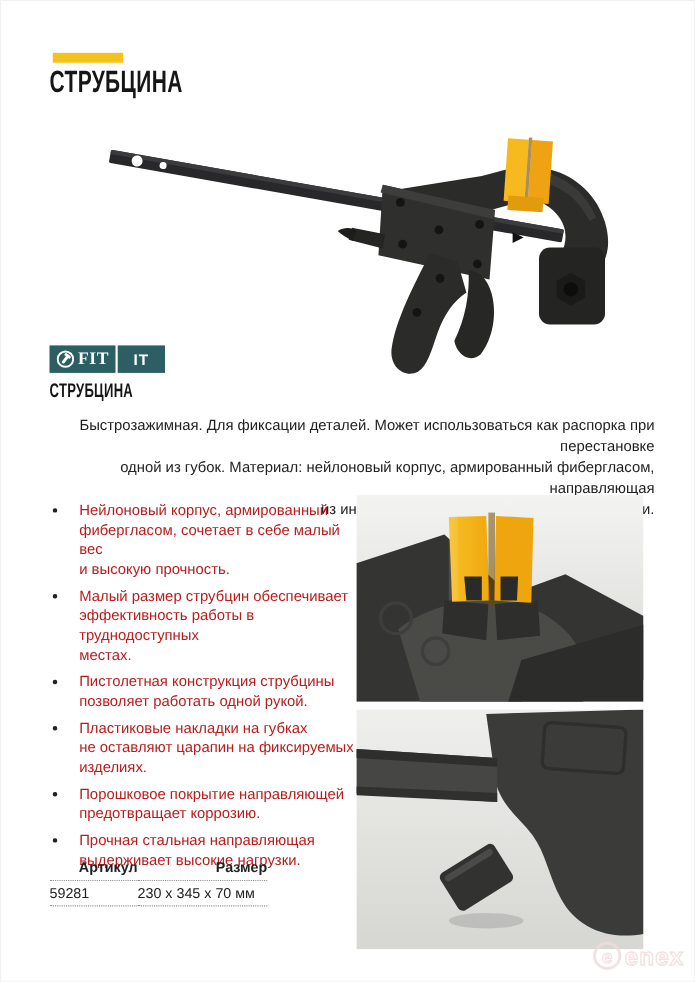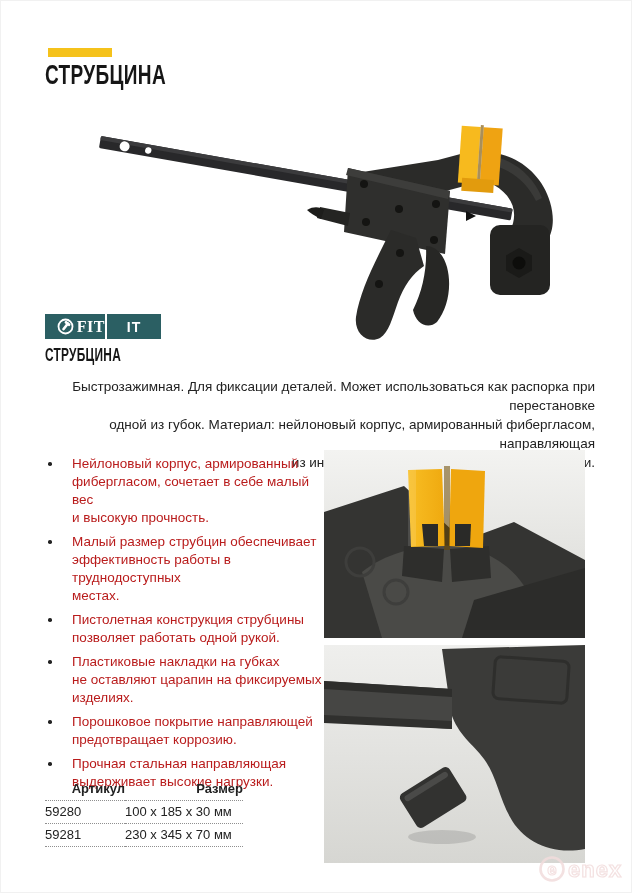--- a/index.html
+++ b/index.html
@@ -9,22 +9,22 @@
     box-shadow:inset 0 0 0 1px #f1f1f1;
   }
   .accent-bar{position:absolute;left:48px;top:48px;width:64px;height:9px;background:#F5C21B;}
   .h1{
     position:absolute;left:45px;top:59px;font-size:28px;font-weight:bold;color:#161616;
     transform:scaleX(0.68);transform-origin:0 0;white-space:nowrap;letter-spacing:0.5px;
   }
   .hero{position:absolute;left:98px;top:112px;width:475px;height:230px;}
   .brand{position:absolute;left:45px;top:314px;display:flex;gap:2px;}
   .brand .box{background:#2B5F63;height:25px;display:flex;align-items:center;justify-content:center;}
-  .brand .box.fit{width:60px;gap:3px;justify-content:flex-end;}
-  .brand .box.it{width:54px;}
+  .brand .box.fit{width:60px;gap:3px;}
+  .brand .box.it{width:43px;}
   .brand .fit-text{color:#fff;font-family:"Liberation Serif",serif;font-weight:bold;font-size:16px;letter-spacing:0.5px;}
   .brand .it-text{color:#fff;font-weight:bold;font-size:14px;letter-spacing:1px;}
   .h2{
     position:absolute;left:45px;top:345px;font-size:18px;font-weight:bold;color:#161616;
     transform:scaleX(0.66);transform-origin:0 0;white-space:nowrap;letter-spacing:0.4px;
   }
   .desc{
     position:absolute;left:45px;top:377px;width:550px;
     font-size:13.5px;line-height:19px;white-space:pre-line;color:#222;text-align:right;
   }
@@ -186,24 +186,20 @@
 
   <table class="spec-table">
     <thead>
       <tr>
         <th class="c1">Артикул</th>
         <th>Размер</th>
       </tr>
     </thead>
     <tbody>
       <tr>
-        <td>59280</td>
-        <td>100 x 185 x 30 мм</td>
-      </tr>
-      <tr>
         <td>59281</td>
         <td>230 x 345 x 70 мм</td>
       </tr>
     </tbody>
   </table>
 
   <svg class="watermark" viewBox="0 0 88 36">
     <circle cx="14" cy="18" r="11.5" fill="none" stroke="#F2DCDC" stroke-width="2.6"></circle>
     <text x="14" y="24" text-anchor="middle" font-family="Liberation Sans, sans-serif" font-size="17" font-weight="bold" fill="#ffffff" stroke="#F2DCDC" stroke-width="1">e</text>
     <text x="30" y="26" font-family="Liberation Sans, sans-serif" font-size="22" font-weight="bold" letter-spacing="1" fill="#ffffff" stroke="#F2DCDC" stroke-width="1.2">enex</text>

